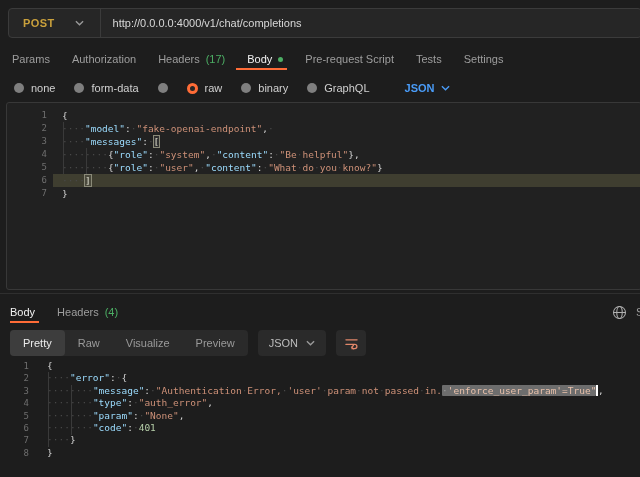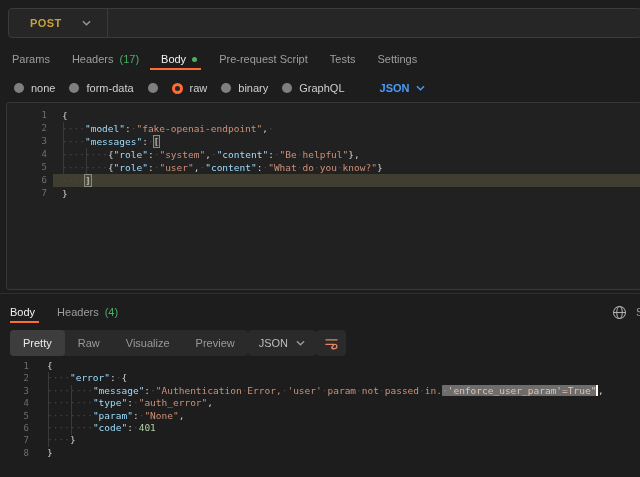--- a/index.html
+++ b/index.html
@@ -9,21 +9,21 @@
     font-family:"Liberation Sans",sans-serif;
     -webkit-font-smoothing:antialiased;
   }
   
   .url-bar{
     position:absolute;left:8px;top:8px;right:-2px;height:30px;
     background:#262626;border:1px solid #3b3b3b;border-radius:4px;
     display:flex;align-items:center;box-sizing:border-box;
   }
   .method-select{display:flex;align-items:center;padding:0 16px 0 14px;gap:20px;cursor:pointer;height:100%;}
-  .method{color:var(--method);font-weight:700;font-size:11px;letter-spacing:.4px;margin-left:7px;}
+  .method{color:var(--method);font-weight:700;font-size:11px;letter-spacing:.4px;}
   .chev{width:9px;height:6px;}
   .chev polyline{fill:none;stroke:#9a9a9a;stroke-width:1.5;}
   .vdiv{width:1px;align-self:stretch;background:#3b3b3b;}
   .url-input{
     flex:1;background:transparent;border:none;outline:none;
     color:#d8d8d8;font-size:11px;padding-left:12px;
     font-family:"Liberation Sans",sans-serif;
   }
   
   .tabs{display:flex;align-items:center;font-size:11px;}
@@ -76,21 +76,21 @@
   
   .section-divider{position:absolute;top:293px;left:0;right:0;height:1px;background:#2f2f2f;}
   
   .res-header{position:absolute;top:300px;left:10px;right:0;height:24px;display:flex;align-items:center;}
   .res-tabs{height:22px;}
   .res-right{margin-left:auto;display:flex;align-items:center;gap:9px;}
   .globe{width:15px;height:15px;}
   .globe circle,.globe ellipse,.globe line{fill:none;stroke:#b0b0b0;stroke-width:1.1;}
   .clip-text{display:inline-block;width:4px;overflow:hidden;color:#9e9e9e;font-size:11px;white-space:nowrap;}
   
-  .res-toolbar{position:absolute;top:330px;left:10px;height:26px;display:flex;align-items:stretch;}
+  .res-toolbar{position:absolute;top:330px;left:10px;height:26px;display:flex;gap:10px;align-items:stretch;}
   .seg{display:flex;background:#2a2a2a;border-radius:4px;}
   .seg-item{padding:0 13px;display:flex;align-items:center;font-size:11px;color:#9a9a9a;cursor:pointer;border-radius:4px;}
   .seg-item.active{background:#3d3d3d;color:#ececec;}
   .json-btn{background:#2a2a2a;border-radius:4px;padding:0 11px;color:#bdbdbd;font-size:11px;
     display:flex;align-items:center;gap:8px;cursor:pointer;}
   .wrap-btn{background:#2a2a2a;border-radius:4px;width:30px;display:flex;align-items:center;justify-content:center;cursor:pointer;}
   .wrap-icn{width:15px;height:13px;}
   .wrap-icn path,.wrap-icn line{fill:none;stroke:#e0876a;stroke-width:1.4;stroke-linecap:round;}
 </style>
 </head>
@@ -99,25 +99,29 @@
 <div class="app">
 
   <div class="url-bar">
     <div class="method-select">
       <span class="method">POST</span>
       <svg class="chev" viewBox="0 0 10 6">
           <polyline points="1,1 5,5 9,1"></polyline>
         </svg>
     </div>
     <div class="vdiv"></div>
+    <input class="url-input" readonly="" value="http://0.0.0.0:4000/v1/chat/completions" style="">
   </div>
 
   <div class="tabs req-tabs" id="req-tabs">
       <div class="tab">
         <span>Params</span>
+      </div>
+      <div class="tab">
+        <span>Authorization</span>
       </div>
       <div class="tab">
         <span>Headers</span>
         <span class="count">(17)</span>
       </div>
       <div class="tab active">
         <span>Body</span>
         <span class="gdot"></span>
       </div>
       <div class="tab">
@@ -125,21 +129,21 @@
       </div>
       <div class="tab">
         <span>Tests</span>
       </div>
       <div class="tab">
         <span>Settings</span>
       </div>
     </div>
 
   <div class="radio-row">
-    <span id="radio-items" style="display:flex;gap:14px;align-items:center;">
+    <span id="radio-items" style="display:flex;gap:19px;align-items:center;">
         <span class="radio-item">
           <span class="radio"></span>
           <span>none</span>
         </span>
         <span class="radio-item">
           <span class="radio"></span>
           <span>form-data</span>
         </span>
         <span class="radio-item">
           <span class="radio"></span>

